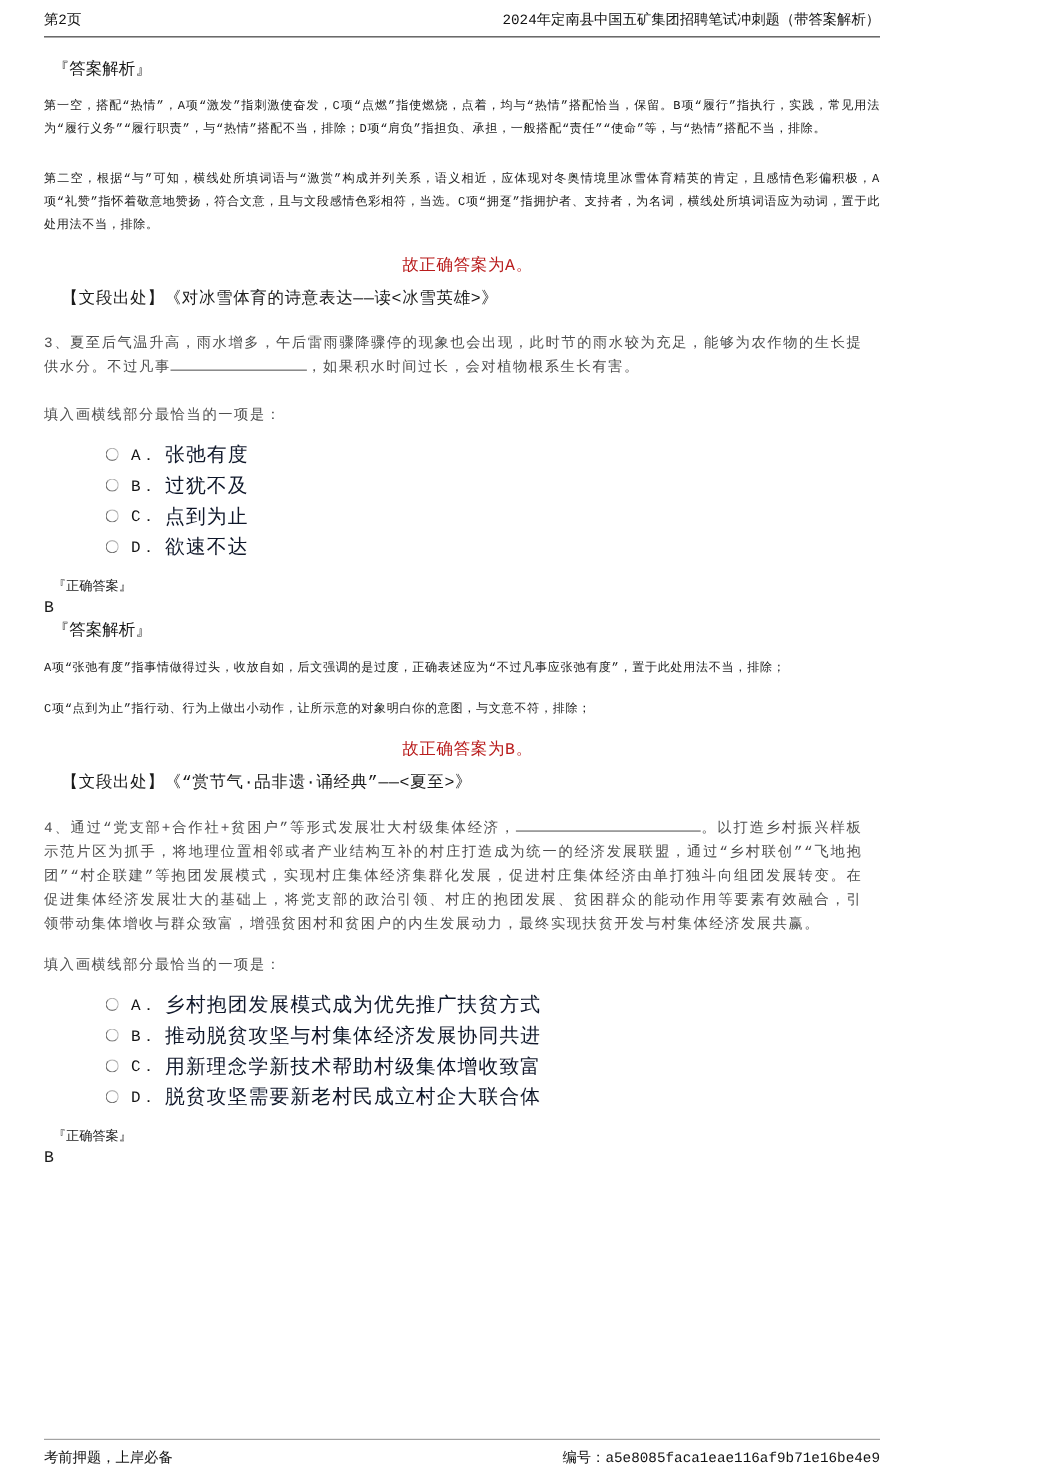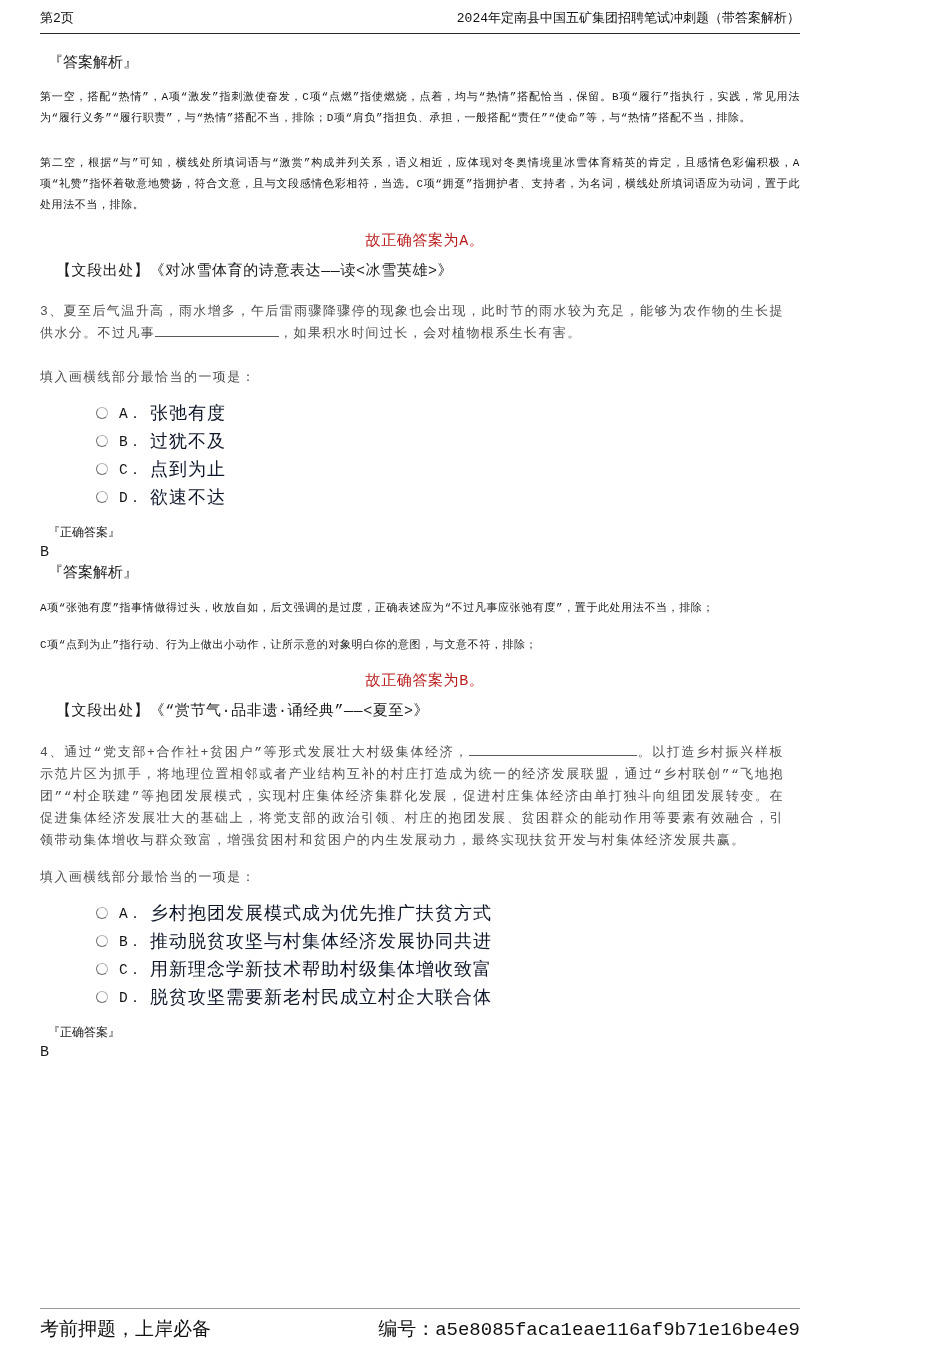--- a/index.html
+++ b/index.html
@@ -57,21 +57,21 @@
   .answer-heading{margin:12px 0 0 8px;font-size:12px;color:#1a1a1a;}
   .answer-heading.after-opts{margin-top:13px;}
   .answer-value{margin:3px 0 0 0;font-size:15px;color:#1a1a1a;}
   .analysis-heading{margin:2px 0 0 8px;font-size:15px;color:#1a1a1a;}
   .apara{margin-top:16px;}
   .footer{
     position:absolute;left:40px;right:40px;top:1308px;
     border-top:1px solid #9a9a9a;
     padding-top:7px;
     display:flex;justify-content:space-between;
-    font-size:19px;color:#111;
+    font-size:13px;color:#111;
   }
 </style>
 </head>
 <body>
 
 <div class="page">
 
   <div class="header">
     <span>第2页</span>
     <span>2024年定南县中国五矿集团招聘笔试冲刺题（带答案解析）</span>

